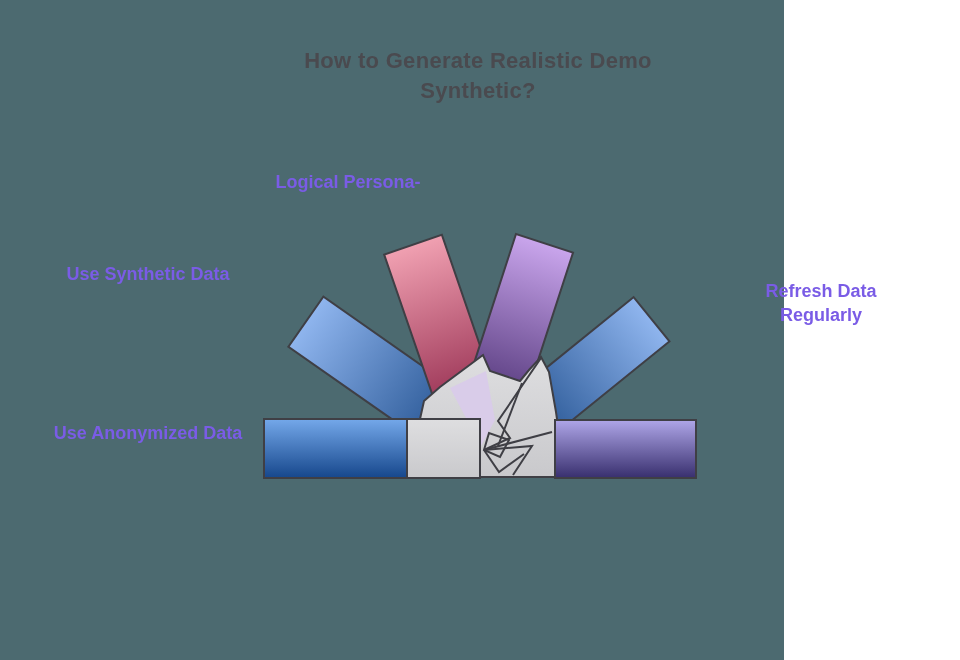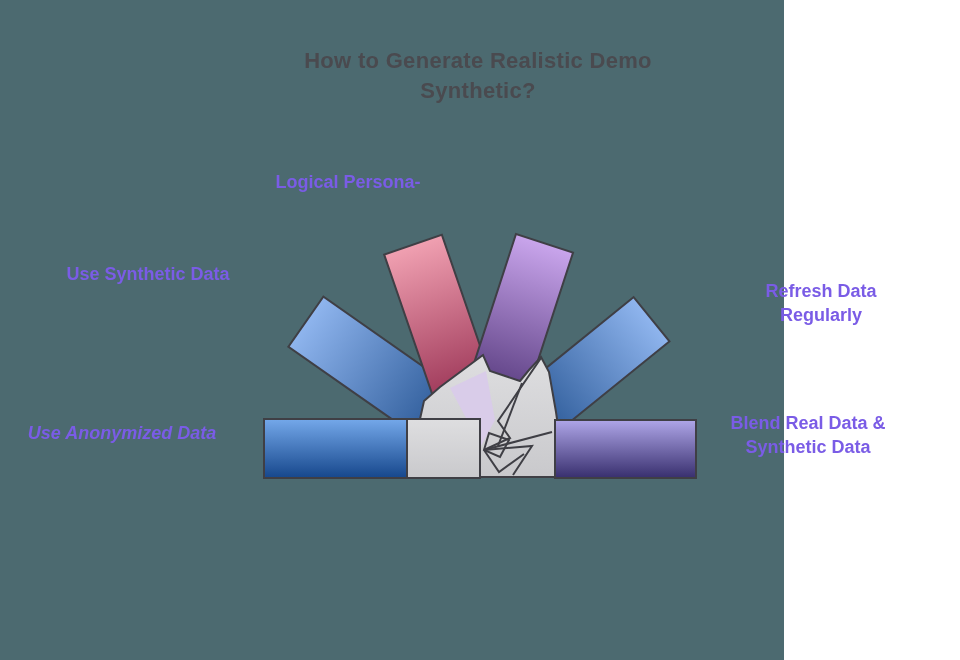--- a/index.html
+++ b/index.html
@@ -20,21 +20,21 @@
   }
   .spoke-label{
     position:absolute;transform:translateX(-50%);text-align:center;
     color:var(--label-text);font-size:18px;font-weight:bold;line-height:24px;
     white-space:nowrap;
   }
   .pos-persona   {left:348px;top:170px;}
   .pos-logical   {left:608px;top:170px;}
   .pos-synthetic {left:148px;top:262px;}
   .pos-refresh   {left:783px;top:279px;margin-left:38px;}
-  .pos-anonymized{left:122px;top:421px;font-style:italic;}
+  .pos-anonymized{left:148px;top:421px;}
   .pos-blend     {left:808px;top:411px;}
 </style>
 </head>
 <body>
 
 <div class="stage">
 
   <svg width="960" height="660" viewBox="0 0 960 660">
     <defs>
       <linearGradient id="gDiagBlue" x1="0" y1="0" x2="1" y2="0">
@@ -104,18 +104,14 @@
   <div class="spoke-label pos-persona">
     <div>Logical Persona-</div>
   </div>
 
 
   <div class="spoke-label pos-refresh">
     <div>Refresh Data</div>
     <div>Regularly</div>
   </div>
 
-  <div class="spoke-label pos-blend">
-    <div>Blend Real Data &amp;</div>
-    <div>Synthetic Data</div>
-  </div>
 
 </div>
 
 </body></html>

